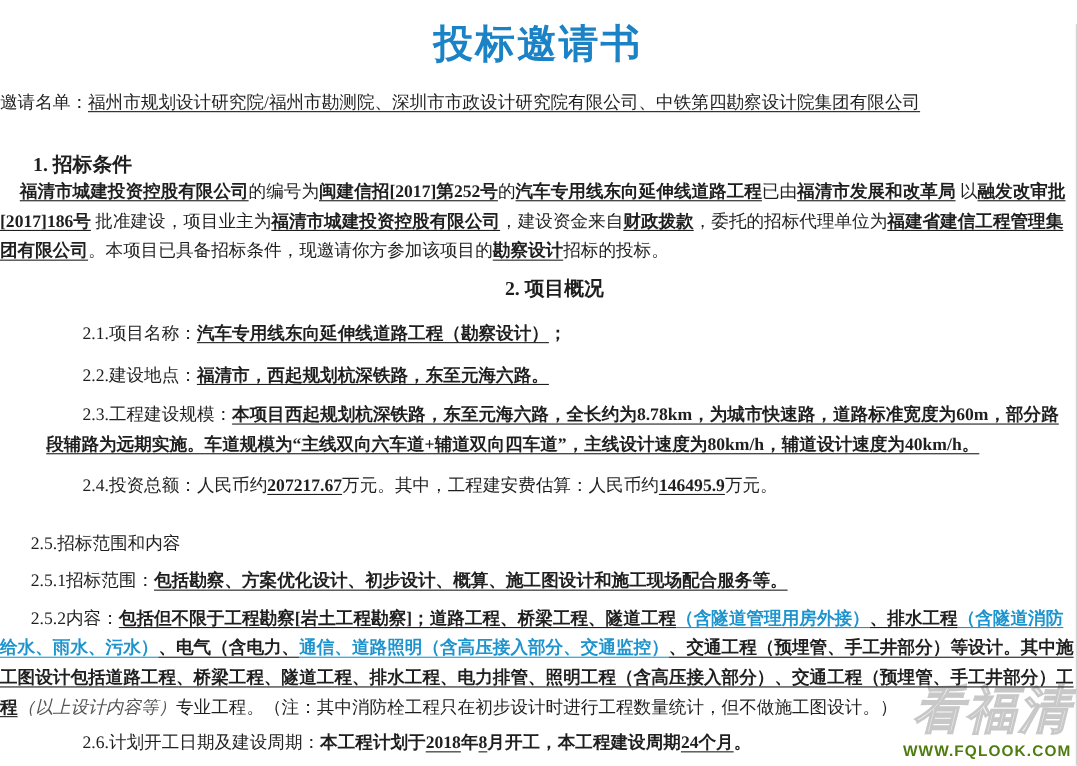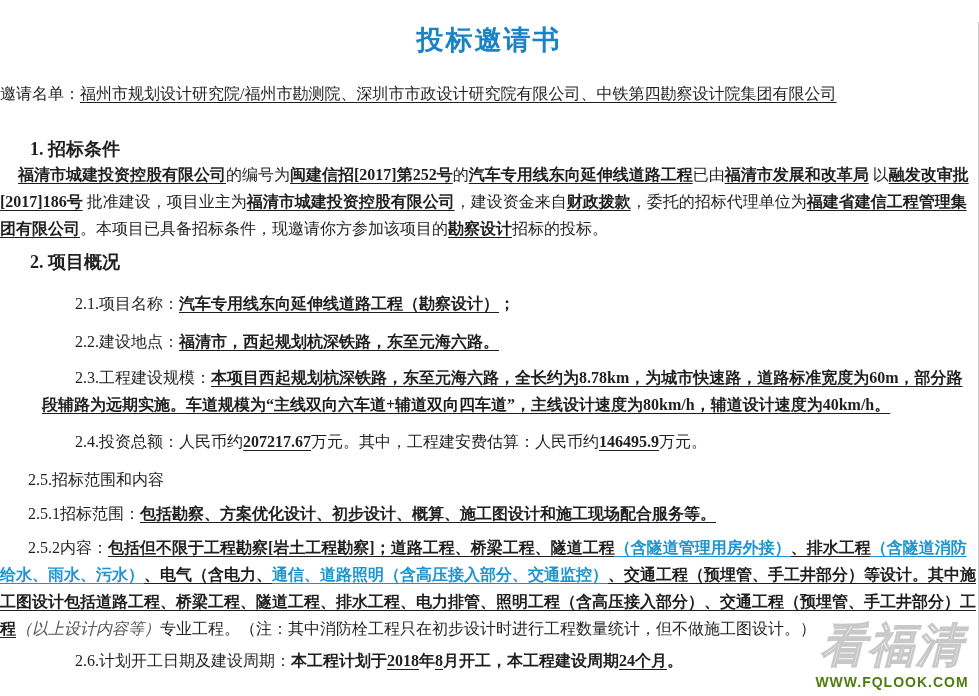--- a/index.html
+++ b/index.html
@@ -13,52 +13,52 @@
     font-family:"Liberation Serif","DejaVu Serif",serif;
     color:var(--body-text);
   }
   .page{
     position:relative;width:979px;height:696px;box-sizing:border-box;
     border-right:1px solid #cccccc;background:#ffffff;
   }
   .doc-content{position:relative;z-index:1;}
   .doc-title{
     margin:22px 0 0 0;text-align:center;
-    font-size:27px;line-height:36px;font-weight:bold;
+    font-size:36px;line-height:36px;font-weight:bold;
     color:var(--title-blue);letter-spacing:2px;
   }
   .para{font-size:16px;line-height:27px;margin:0;}
   .heading{font-size:18px;line-height:24px;font-weight:bold;margin:0;}
   .ind-0{text-indent:0;}
   .ind-18{text-indent:18px;}
   .ind-28{text-indent:28px;}
   .ind-30{text-indent:30px;}
   .ind-33{text-indent:33px;padding-left:42px;}
   .b{font-weight:bold;}
   .u{text-decoration:underline;text-decoration-thickness:1px;text-underline-offset:3px;}
   .c-blue{color:var(--inline-blue);}
   .i{font-style:italic;}
   .c-gray{color:#555555;font-weight:normal;}
   
   [data-name="invite-line"]{margin-top:22px;}
   [data-name="section-1-heading"]{margin-top:30px;}
   [data-name="section-1-para"]{}
-  [data-name="section-2-heading"]{margin-top:8px;}
+  [data-name="section-2-heading"]{margin-top:8px;text-align:center;}
   [data-name="item-2-1"]{margin-top:16px;}
   [data-name="item-2-2"]{margin-top:11px;}
   [data-name="item-2-3"]{margin-top:9px;}
   [data-name="item-2-4"]{margin-top:10px;}
-  [data-name="item-2-5"]{margin-top:11px;}
+  [data-name="item-2-5"]{margin-top:26px;}
   [data-name="item-2-5-1"]{margin-top:7px;}
   [data-name="item-2-5-2"]{margin-top:7px;}
   [data-name="item-2-6"]{margin-top:5px;}
   
   .watermark{
     position:absolute;right:4px;top:598px;width:164px;
-    text-align:center;z-index:0;pointer-events:none;
+    text-align:right;z-index:0;pointer-events:none;
   }
   .wm-brand{
     font-size:46px;line-height:52px;font-weight:bold;font-style:italic;
     color:#efefef;-webkit-text-stroke:1px #c8c8c8;letter-spacing:2px;
     white-space:nowrap;
   }
   .wm-url{
     font-family:"Liberation Sans","DejaVu Sans",sans-serif;
     font-size:14px;line-height:16px;font-weight:bold;
     color:#4d7c0f;letter-spacing:1px;margin-top:2px;white-space:nowrap;

